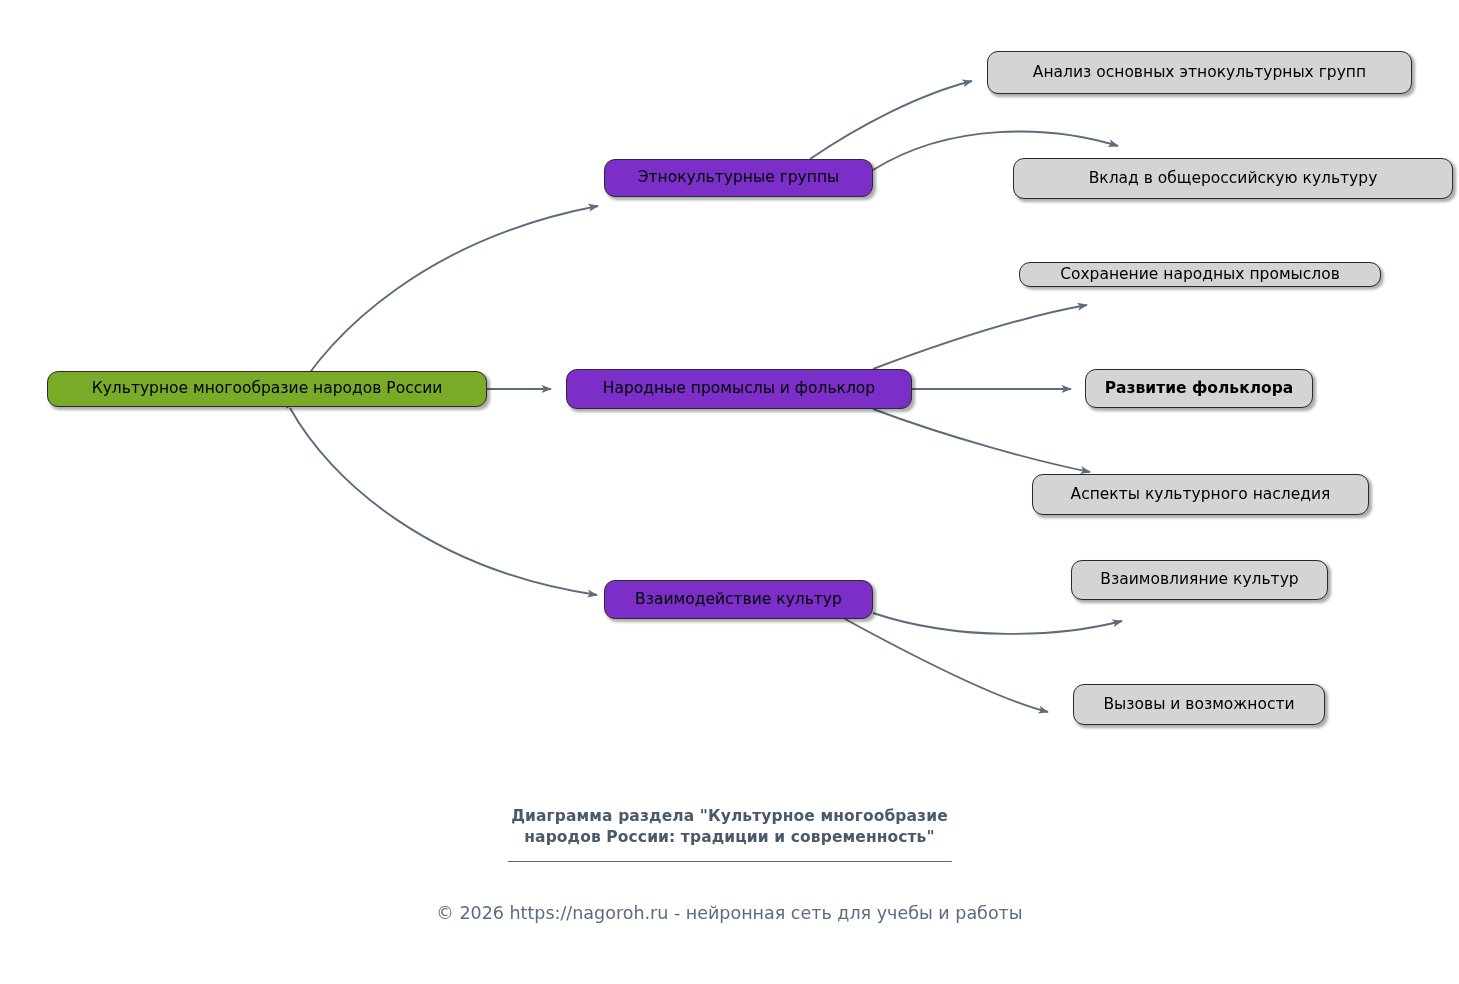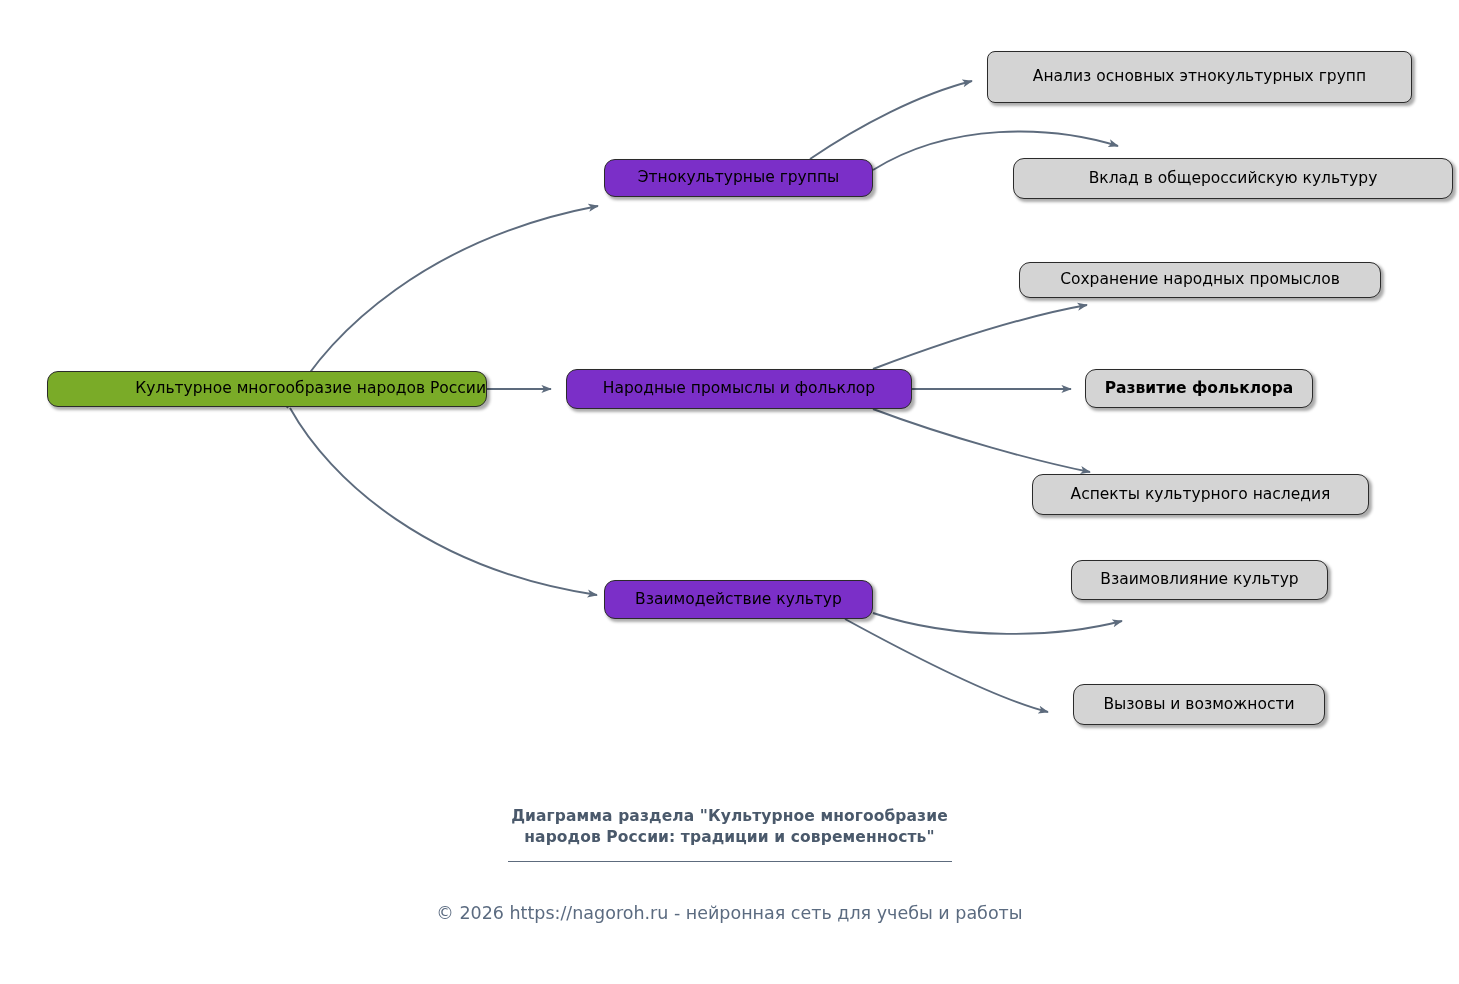--- a/index.html
+++ b/index.html
@@ -97,38 +97,38 @@
         <path d="M 810,159 C 860,125 920,94 972,81" marker-end="url(#arrowhead)" stroke="#5d6b7d"></path>
         <path d="M 873,170 C 950,122 1050,125 1118,146" marker-end="url(#arrowhead)" stroke="#5d6b7d"></path>
         <path d="M 873,369 C 950,340 1030,315 1087,305" marker-end="url(#arrowhead)" stroke="#5d6b7d"></path>
         <path d="M 912,389 C 990,389 1040,389 1071,389" marker-end="url(#arrowhead)" stroke="#5d6b7d"></path>
         <path d="M 873,409 C 950,438 1040,462 1090,472" marker-end="url(#arrowhead)" stroke="#5d6b7d"></path>
         <path d="M 873,613 C 960,642 1060,637 1122,621" marker-end="url(#arrowhead)" stroke="#5d6b7d"></path>
         <path d="M 845,619 C 920,660 1000,700 1048,712" marker-end="url(#arrowhead)" stroke="#5d6b7d"></path>
       </g>
   </svg>
 
-  <div class="node node-root" style="left:47px; top:371px; width:440px; height:36px;justify-content:flex-end;">
+  <div class="node node-root" style="left:47px; top:371px; width:440px; height:36px;">
     <span>Культурное многообразие народов России</span>
   </div>
 
   <div class="node node-branch" style="left:604px; top:159px; width:269px; height:38px;">
     <span>Этнокультурные группы</span>
   </div>
-  <div class="node node-leaf" style="left:987px; top:51px; width:425px; height:52px;border-radius:8px;">
+  <div class="node node-leaf" style="left:987px; top:51px; width:425px; height:43px;">
     <span>Анализ основных этнокультурных групп</span>
   </div>
   <div class="node node-leaf" style="left:1013px; top:158px; width:440px; height:41px;">
     <span>Вклад в общероссийскую культуру</span>
   </div>
 
   <div class="node node-branch" style="left:566px; top:369px; width:346px; height:40px;">
     <span>Народные промыслы и фольклор</span>
   </div>
-  <div class="node node-leaf" style="left:1019px; top:262px; width:362px; height:36px;">
+  <div class="node node-leaf" style="left:1019px; top:262px; width:362px; height:25px;">
     <span>Сохранение народных промыслов</span>
   </div>
   <div class="node node-leaf" style="left:1085px; top:369px; width:228px; height:39px;font-weight:bold;">
     <span>Развитие фольклора</span>
   </div>
   <div class="node node-leaf" style="left:1032px; top:474px; width:337px; height:41px;">
     <span>Аспекты культурного наследия</span>
   </div>
 
   <div class="node node-branch" style="left:604px; top:580px; width:269px; height:39px;">

